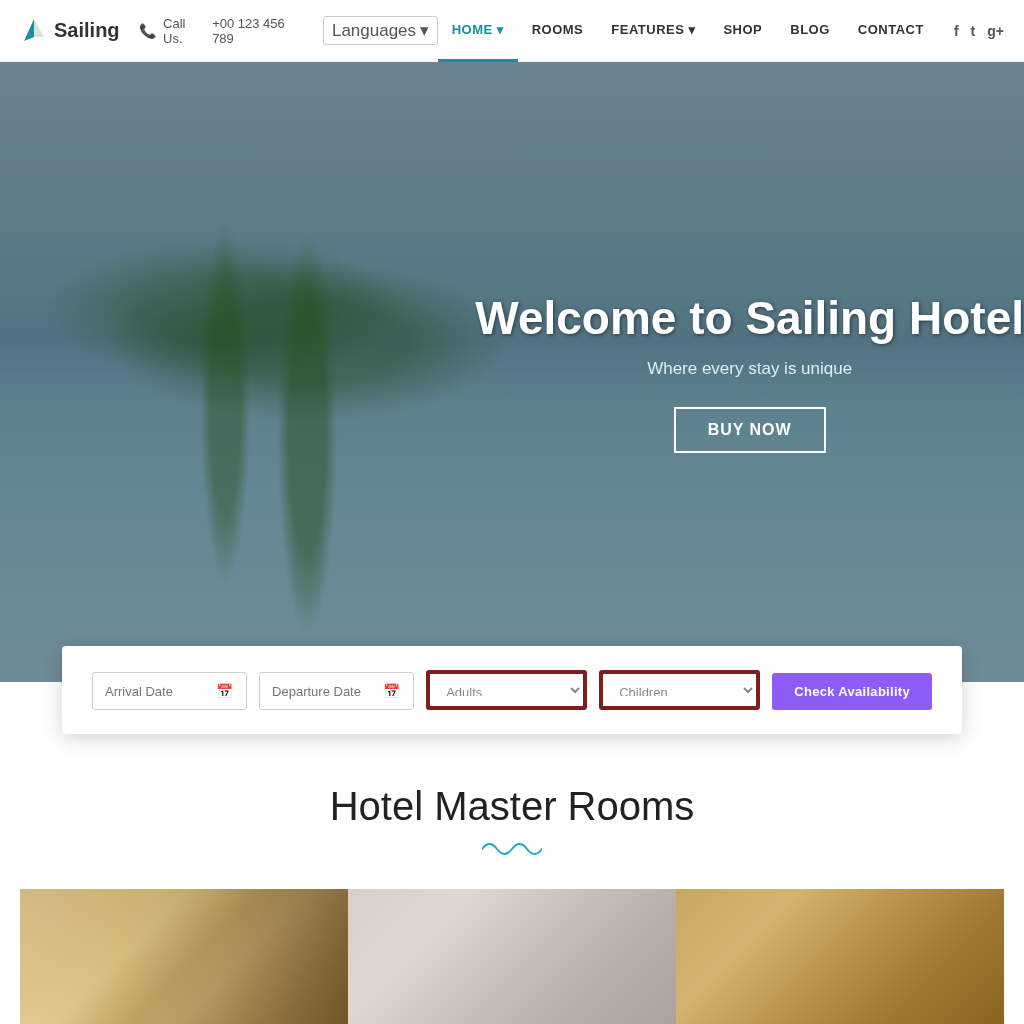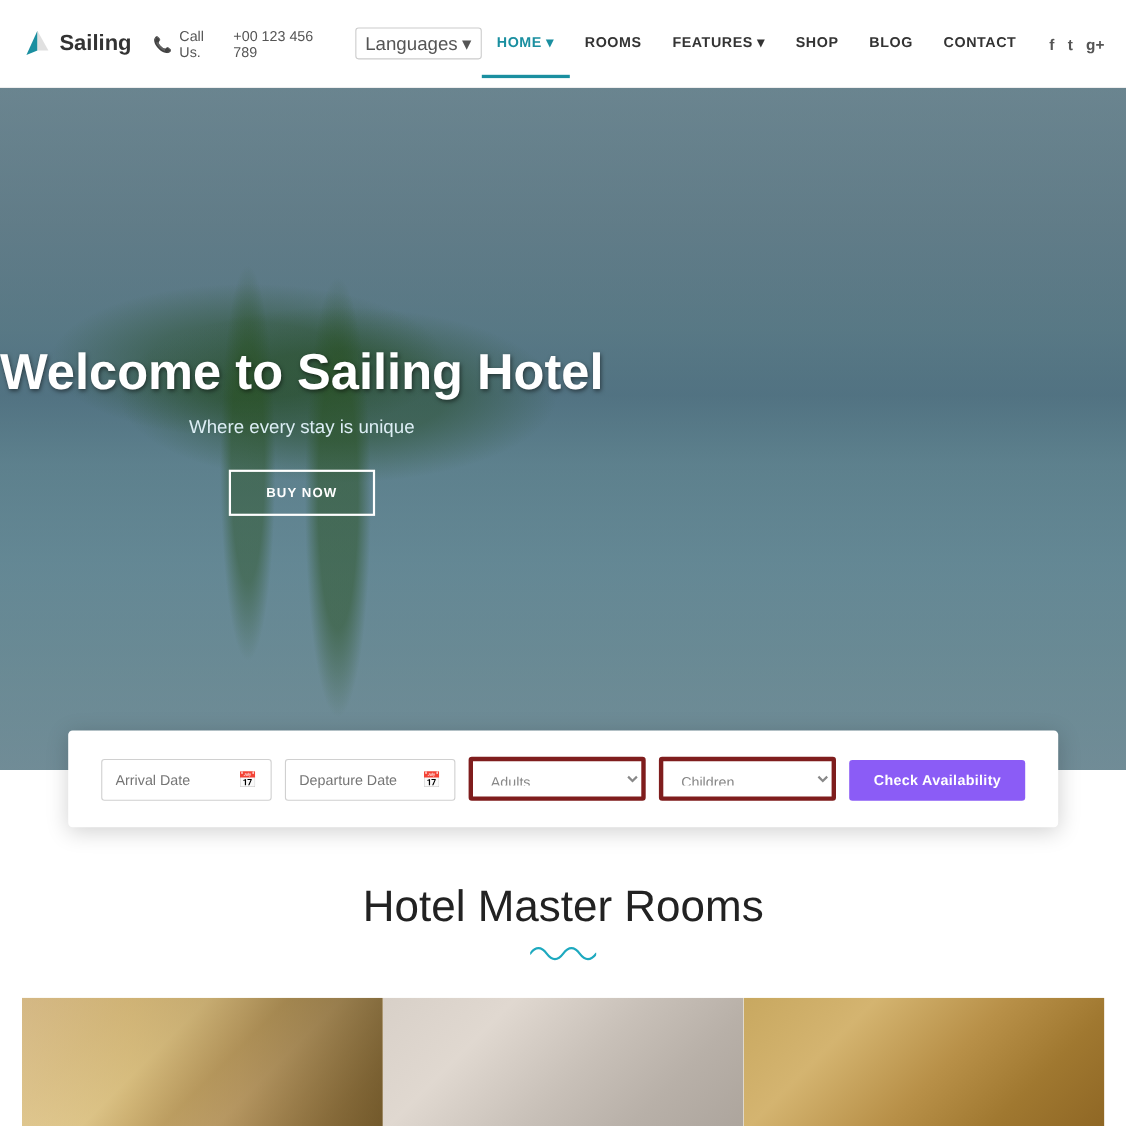--- a/index.html
+++ b/index.html
@@ -4,21 +4,21 @@
   <style>
     * { margin: 0; padding: 0; box-sizing: border-box; }
     body { font-family: Arial, sans-serif; width: 1024px; overflow-x: hidden; background: #fff; }
 
     
     header {
       display: flex;
       align-items: center;
       background: #fff;
       padding: 0 20px;
-      height: 80px;
+      height: 62px;
       border-bottom: 1px solid #eee;
       position: relative;
       z-index: 10;
     }
     .logo-area {
       display: flex;
       align-items: center;
       gap: 6px;
       margin-right: 20px;
     }
@@ -104,21 +104,21 @@
                     #8aacb8 0%,
                     #7a9eac 20%,
                     #6b9aaa 35%,
                     #5e8fa5 45%,
                     #7ab0c0 55%,
                     #8dc4d4 70%,
                     #9ecdd8 85%,
                     #b0d5e0 100%
                   );
       display: flex;
-      align-items: flex-start;
+      align-items: flex-end;
       justify-content: center;
       flex-direction: column;
       text-align: center;
     }
     
     .hero-bg::before {
       content: '';
       position: absolute;
       left: 0; top: 0; right: 0; bottom: 0;
       background:
@@ -145,21 +145,21 @@
       font-size: 17px;
       color: #ddeef5;
       margin-bottom: 28px;
       font-weight: 300;
     }
     .hero-btn {
       background: transparent;
       border: 2px solid #fff;
       color: #fff;
       padding: 12px 32px;
-      font-size: 12px;
+      font-size: 16px;
       font-weight: 700;
       letter-spacing: 1px;
       text-transform: uppercase;
       cursor: pointer;
       transition: background 0.2s;
     }
 
     
     .booking-bar-wrapper {
       display: flex;

